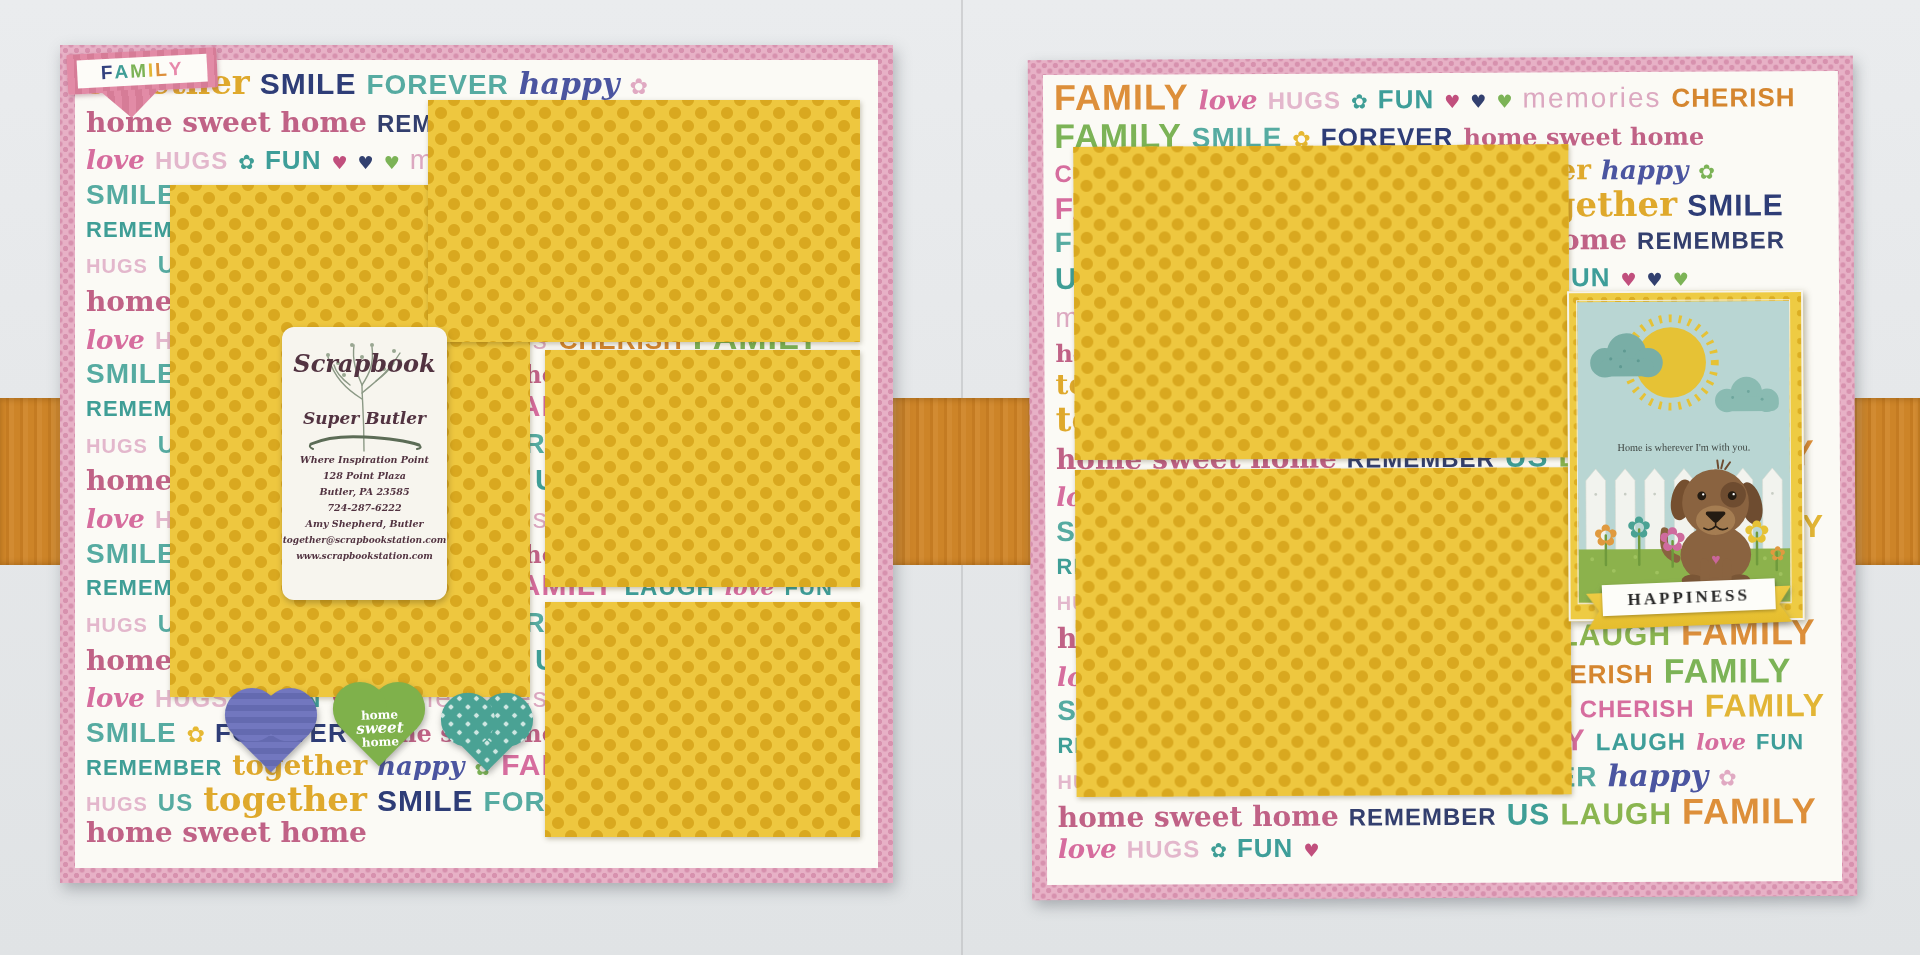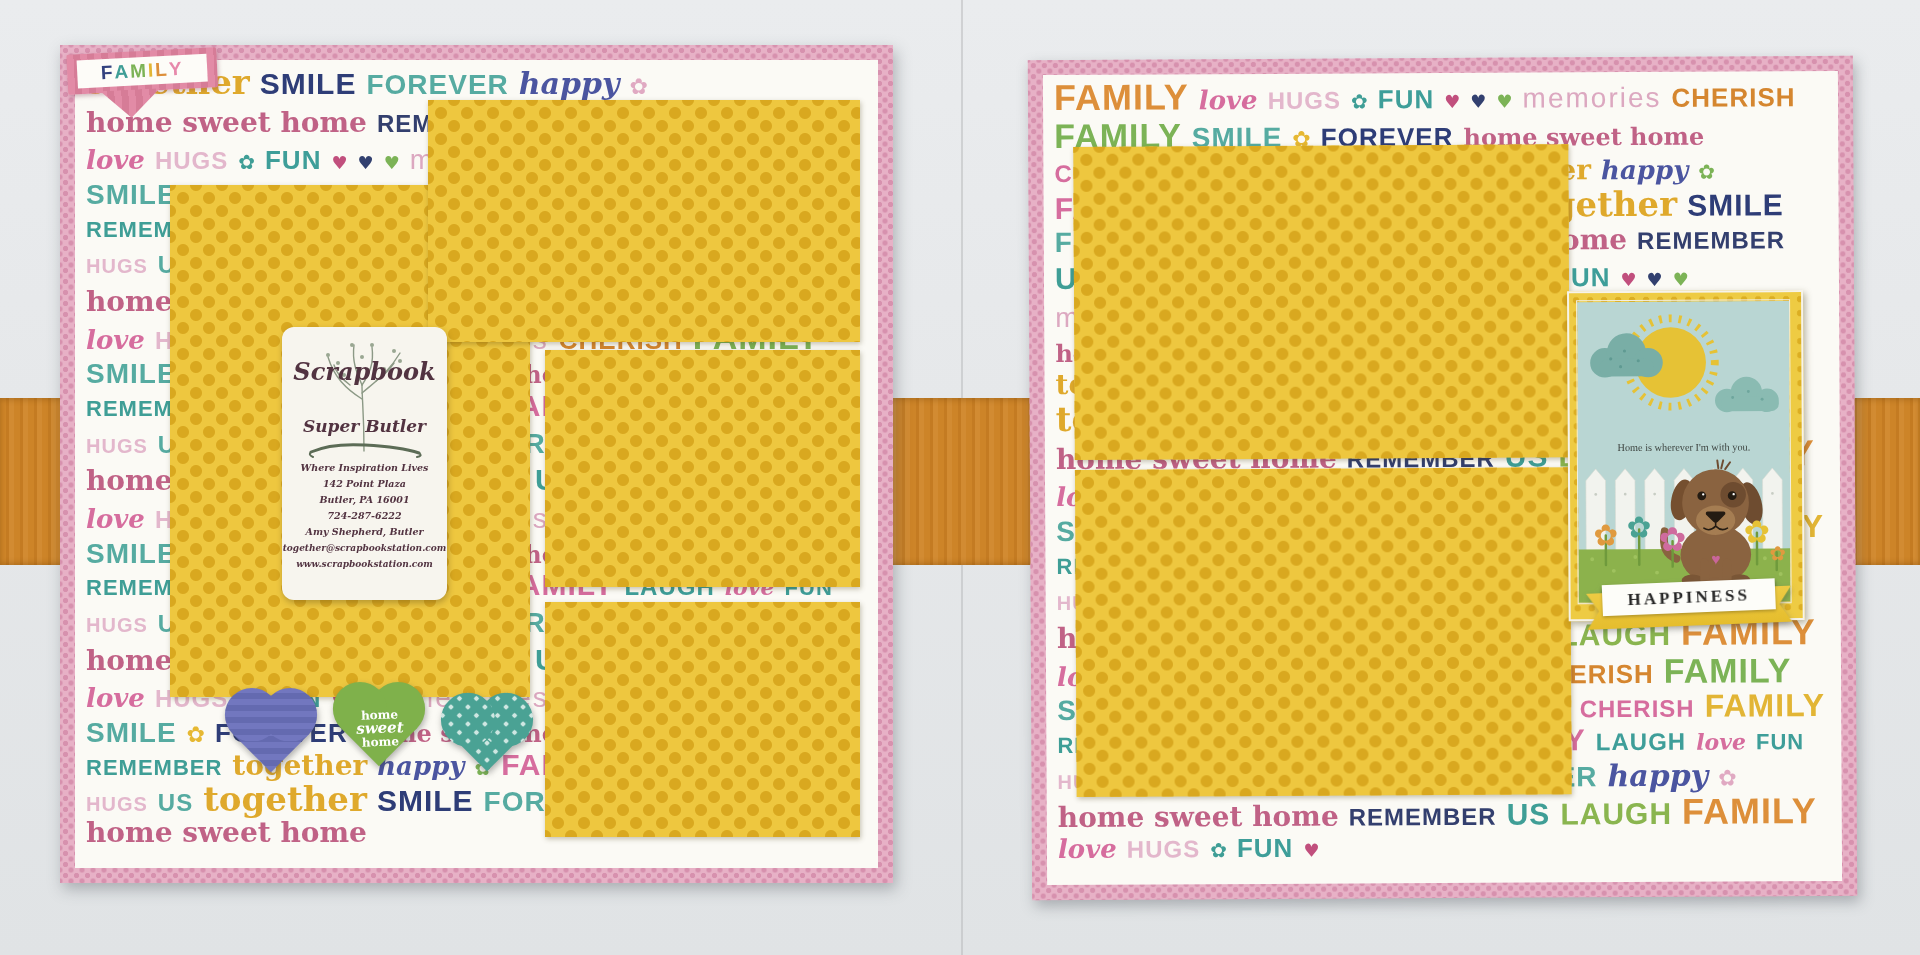--- a/index.html
+++ b/index.html
@@ -36,21 +36,21 @@
   .mat-a{left:368px;top:55px;width:432px;height:242px;}
   .mat-b{left:485px;top:305px;width:315px;height:237px;}
   .mat-c{left:485px;top:557px;width:315px;height:235px;}
   .mat-top{left:45px;top:87px;width:495px;height:313px;}
   .mat-bottom{left:45px;top:410px;width:495px;height:327px;}
   
   .bizcard{position:absolute;left:222px;top:282px;width:165px;height:273px;border-radius:12px;
     background:#f7f5ee;box-shadow:1px 3px 6px rgba(80,60,20,.35);overflow:hidden;
     color:#523341;text-align:center;}
   .bizcard .tree{position:absolute;left:22px;top:6px;opacity:.85;}
-  .bc-inner{position:relative;padding-top:30px;}
+  .bc-inner{position:relative;padding-top:22px;}
   .bc-title1{font-family:"DejaVu Serif",serif;font-style:italic;font-weight:700;font-size:24px;}
   .bc-title2{font-family:"DejaVu Serif",serif;font-style:italic;font-weight:700;font-size:17px;margin-top:30px;}
   .bc-swash{margin:4px auto 2px;display:block;}
   .bc-line{font-family:"DejaVu Serif",serif;font-style:italic;font-weight:700;font-size:9.5px;line-height:16px;}
   .bc-line.small{font-size:9px;}
   
   .family-banner{position:absolute;left:8px;top:6px;width:150px;height:70px;transform:rotate(-3deg);z-index:6;}
   .fb-band{position:absolute;left:0;top:0;width:150px;height:40px;border-radius:2px;
     background:repeating-linear-gradient(90deg,#e28ba6 0 7px,#d67c97 7px 14px);
     box-shadow:1px 2px 4px rgba(120,60,80,.35);}
@@ -126,23 +126,23 @@
             <circle cx="58" cy="24" r="2"></circle>
         </g>
       </svg>
       <div class="bc-inner">
         <div class="bc-title1">Scrapbook</div>
         <div class="bc-title2">Super Butler</div>
         <svg class="bc-swash" width="120" height="18" viewBox="0 0 120 18">
           <path d="M6,12 q20,-9 54,-7 q36,2 54,8" stroke="#5c6c56" stroke-width="3" fill="none" stroke-linecap="round"></path>
           <path d="M6,12 q-3,3 2,5 M114,13 q4,3 -2,4" stroke="#5c6c56" stroke-width="2" fill="none" stroke-linecap="round"></path>
         </svg>
-        <div class="bc-line">Where Inspiration Lives</div>
-        <div class="bc-line">142 Point Plaza</div>
-        <div class="bc-line">Butler, PA 16001</div>
+        <div class="bc-line">Where Inspiration Point</div>
+        <div class="bc-line">128 Point Plaza</div>
+        <div class="bc-line">Butler, PA 23585</div>
         <div class="bc-line">724-287-6222</div>
         <div class="bc-line">Amy Shepherd, Butler</div>
         <div class="bc-line small">together@scrapbookstation.com</div>
         <div class="bc-line small">www.scrapbookstation.com</div>
       </div>
     </div>
 
     <div class="family-banner">
       <div class="fb-band"></div>
       <div class="fb-tail"></div>

